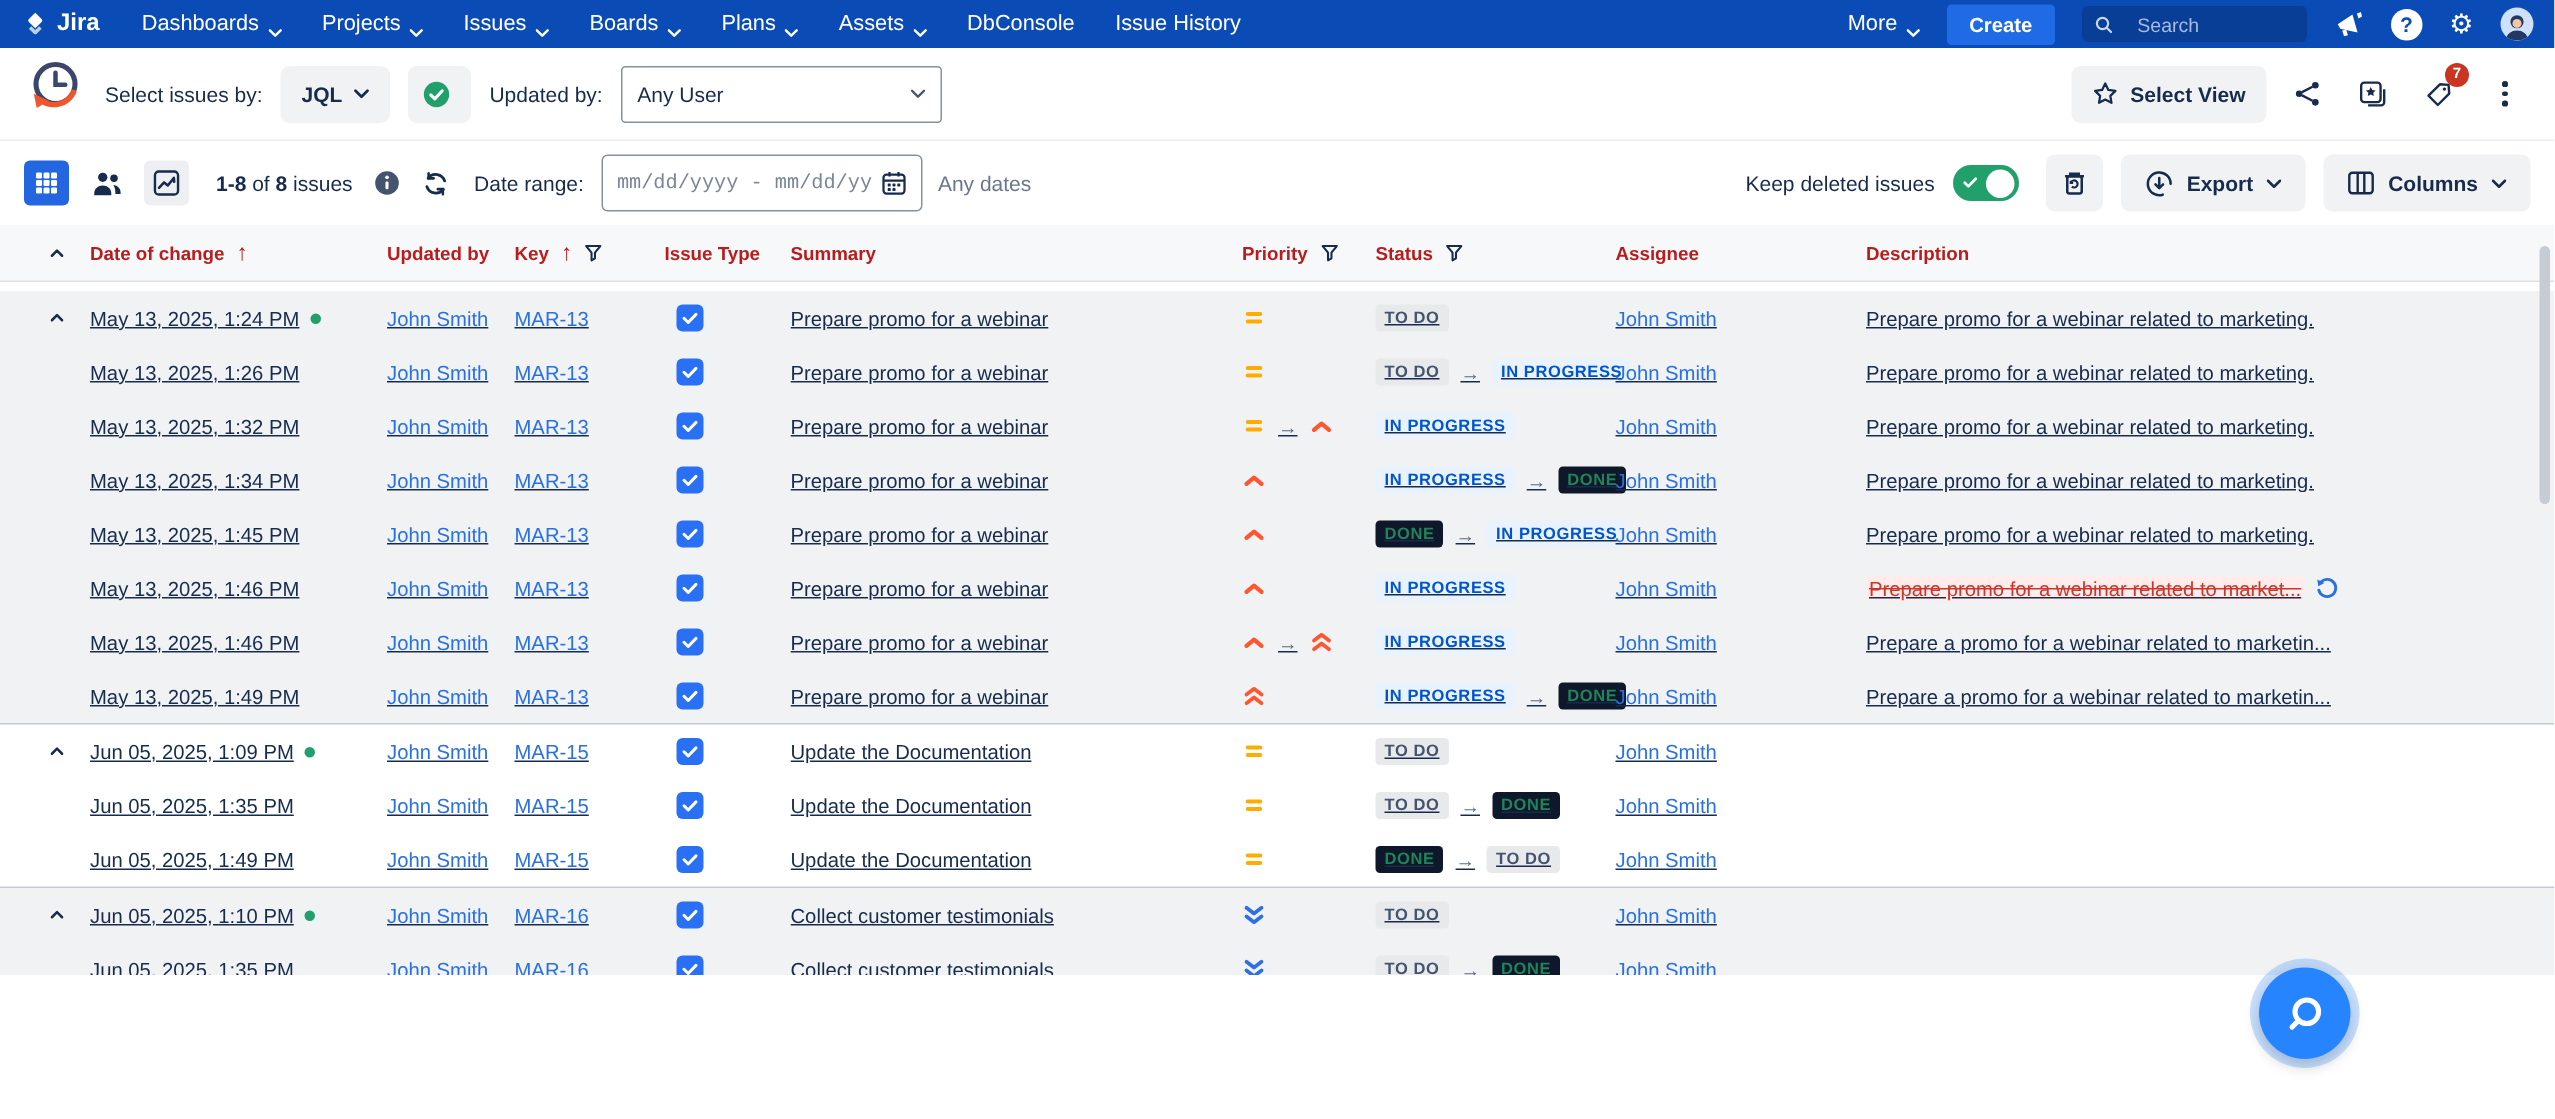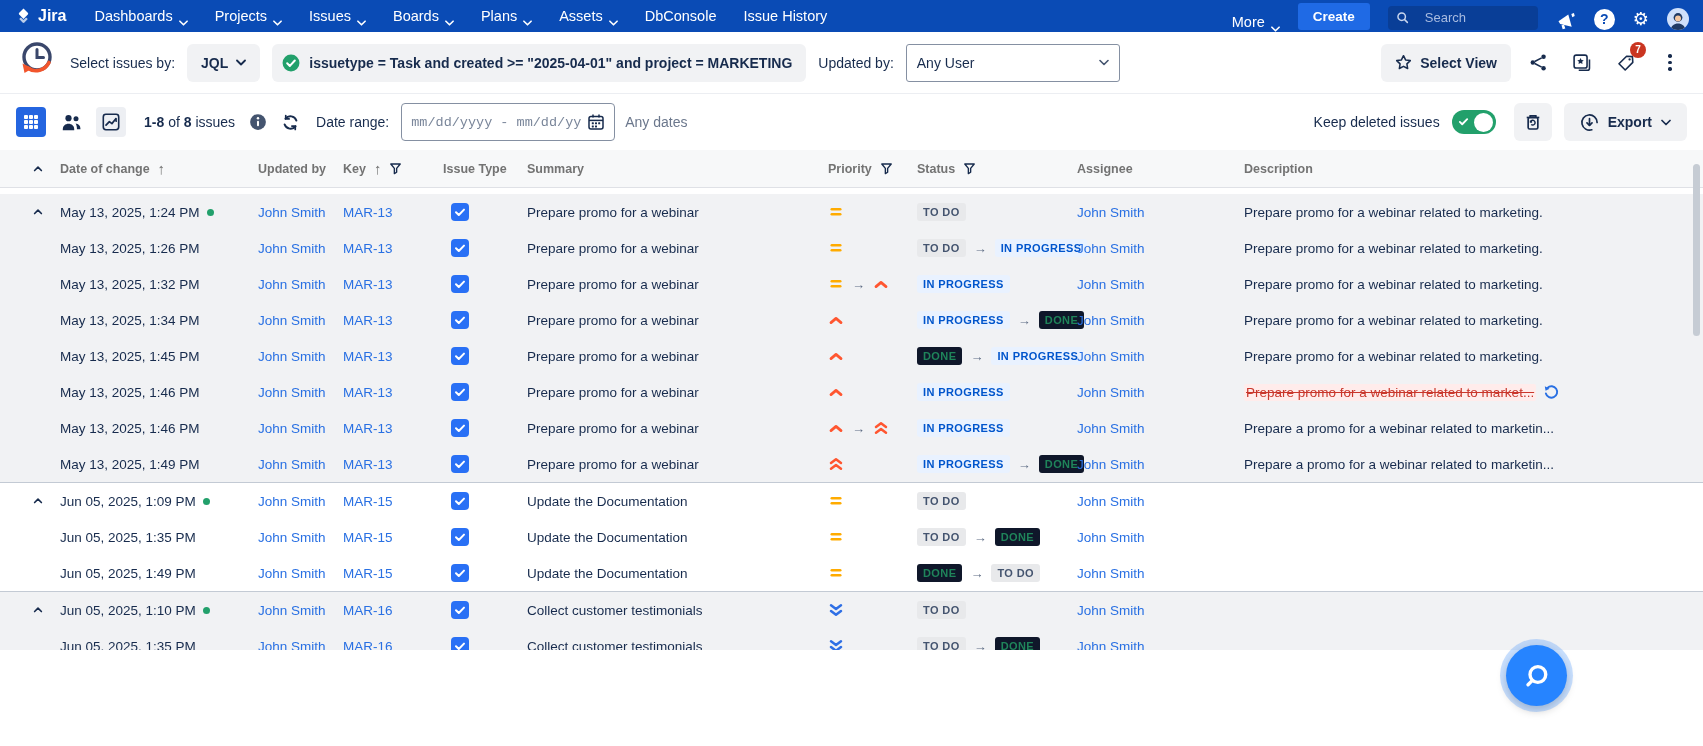--- a/index.html
+++ b/index.html
@@ -5,21 +5,21 @@
   * { margin:0; padding:0; box-sizing:border-box; }
   html,body { width:1703px; height:746px; overflow:hidden; }
   body { font-family:"Liberation Sans", sans-serif; background:#fff; position:relative; color:#172B4D; }
 
   
   .nav { height:32px; background:#0A4BB5; display:flex; align-items:center; padding:0 14px; color:#fff; }
   .brand { display:flex; align-items:center; gap:5px; font-size:16px; font-weight:700; margin-right:28px;justify-content:center; }
   .nav-items { display:flex; align-items:center; gap:27px; font-size:14.5px; font-weight:500; }
   .nav-item { display:flex; align-items:center; gap:6px; cursor:pointer; white-space:nowrap; }
   .chev-w { width:9px; height:6px; display:inline-block; }
-  .nav-right { margin-left:auto; display:flex; align-items:flex-end; gap:18px; }
+  .nav-right { margin-left:auto; display:flex; align-items:center; gap:18px; }
   .create-btn { background:#1F6AE5; border:none; color:#fff; font-weight:700; font-size:13.5px; padding:6px 15px; border-radius:3px; cursor:pointer; font-family:inherit; }
   .searchbox { background:#093E97; border-radius:4px; height:24px; width:150px; display:flex; align-items:center; padding:0 8px; gap:16px; }
   .searchbox input { background:transparent; border:none; outline:none; color:#C9D6EE; font-size:13px; width:100%; font-family:inherit; }
   .searchbox input::placeholder { color:#A8BBE0; }
   .navicon { display:flex; align-items:center; justify-content:center; cursor:pointer; }
   .help-circ { width:21px; height:21px; border-radius:50%; background:#fff; color:#0A4BB5; font-weight:700; font-size:14px; display:flex; align-items:center; justify-content:center; }
   .gear { font-size:18px; color:#fff; }
   .avatar { width:22px; height:22px; border-radius:50%; background:#CFE0FB; overflow:hidden; display:flex; align-items:flex-end; justify-content:center; }
 
   
@@ -49,28 +49,28 @@
   .bar3-right { margin-left:auto; display:flex; align-items:center; gap:12px; }
   .toggle { width:44px; height:24px; border-radius:12px; background:#22A06B; position:relative; cursor:pointer; flex:none; }
   .toggle .knob { position:absolute; right:2.5px; top:2.5px; width:19px; height:19px; background:#fff; border-radius:50%; }
   .toggle svg { position:absolute; left:6px; top:6px; }
   .sqbtn { width:38px; height:38px; background:#F1F2F4; border:none; border-radius:6px; display:flex; align-items:center; justify-content:center; cursor:pointer; }
   .wide-btn { height:38px; background:#F1F2F4; border:none; border-radius:6px; display:flex; align-items:center; gap:9px; padding:0 16px; font-size:14px; font-weight:600; color:#172B4D; cursor:pointer; font-family:inherit; }
 
   
   .table-wrap { position:relative; height:500px; overflow:hidden; }
   .thead, .row { display:grid; grid-template-columns:44px 198px 85px 100px 84px 301px 89px 160px 167px minmax(0,1fr); align-items:center; padding-left:16px; }
-  .thead { height:38px; background:#F7F8F9; border-bottom:1px solid #DFE1E6; font-size:12.5px; font-weight:700; color:#737373; }
+  .thead { height:38px; background:#F7F8F9; border-bottom:1px solid #DFE1E6; font-size:12.5px; font-weight:700; color:#b91c1c; }
   .th { display:flex; align-items:center; gap:8px; white-space:nowrap; }
   .sort { font-weight:700; font-size:15px; cursor:pointer; }
   .funnel { cursor:pointer; display:flex; }
   .tbody { padding-top:6px; }
   .group { border-bottom:1px solid #C3CAD4; }
   .group.shaded { background:#F1F2F4; }
-  .row { height:36px; font-size:13.5px; }
+  .row { height:36px; font-size:13.5px;text-decoration:underline; }
   .cell { display:flex; align-items:center; gap:7px; min-width:0; white-space:nowrap; }
   .cell.clip { overflow:hidden; }
   a.lnk { color:#2970E3; text-decoration:none; cursor:pointer; }
   .dot { width:7px; height:7px; border-radius:50%; background:#22A06B; flex:none; }
   .cb { width:18px; height:18px; border-radius:4px; background:#2970F5; display:flex; align-items:center; justify-content:center; margin-left:8px; flex:none; }
   .badge { font-size:11px; font-weight:700; letter-spacing:.4px; padding:3px 6px; border-radius:3px; white-space:nowrap; }
   .badge.todo { background:#E8E9EB; color:#44546F; }
   .badge.inprog { background:#E9F2FF; color:#0055CC; }
   .badge.done { background:#0f172a; color:#1F845A; }
   .tr-arrow { color:#5E6C84; font-weight:700; font-size:13px; padding:0 1px; }
@@ -193,21 +193,20 @@
         <polyline points="1,1 5,5 9,1" fill="none" stroke="#172B4D" stroke-width="1.8" stroke-linecap="round" stroke-linejoin="round"></polyline>
       </svg>
   </button>
   <div class="jql-pill">
     <span style="display:flex">
       <svg width="18" height="18" viewBox="0 0 16 16">
           <circle cx="8" cy="8" r="7.5" fill="#22A06B"></circle>
           <polyline points="4.6,8.2 7,10.6 11.4,5.8" fill="none" stroke="#fff" stroke-width="1.8" stroke-linecap="round" stroke-linejoin="round"></polyline>
         </svg>
     </span>
-    <span>issuetype = Task and created &gt;= "2025-04-01" and project = MARKETING</span>
   </div>
   <span class="lbl">Updated by:</span>
   <div class="select-box">
     <span>Any User</span>
     <svg width="10" height="7" viewBox="0 0 10 6">
         <polyline points="1,1 5,5 9,1" fill="none" stroke="#44546F" stroke-width="1.6" stroke-linecap="round" stroke-linejoin="round"></polyline>
       </svg>
   </div>
   <div class="bar2-right">
     <button class="pill-btn">
@@ -341,20 +340,32 @@
             <path d="M16.2 9a7.2 7.2 0 1 0-5 6.9"></path>
             <path d="M9 5.4v6.2"></path>
             <path d="M6.6 9.4 9 11.8l2.4-2.4"></path>
           </svg>
       </span>
       <span>Export</span>
       <svg width="10" height="7" viewBox="0 0 10 6">
           <polyline points="1,1 5,5 9,1" fill="none" stroke="#172B4D" stroke-width="1.7" stroke-linecap="round" stroke-linejoin="round"></polyline>
         </svg>
     </button>
+    <button class="wide-btn">
+      <span style="display:flex">
+        <svg width="18" height="16" viewBox="0 0 18 16" fill="none" stroke="#172B4D" stroke-width="1.6">
+            <rect x="1.2" y="1.2" width="15.6" height="13.6" rx="2"></rect>
+            <path d="M6.8 1.2v13.6M11.2 1.2v13.6"></path>
+          </svg>
+      </span>
+      <span>Columns</span>
+      <svg width="10" height="7" viewBox="0 0 10 6">
+          <polyline points="1,1 5,5 9,1" fill="none" stroke="#172B4D" stroke-width="1.7" stroke-linecap="round" stroke-linejoin="round"></polyline>
+        </svg>
+    </button>
   </div>
 </div>
 
 <div class="table-wrap">
   <div class="thead">
     <div class="th collapse-c">
       <svg width="12" height="12" viewBox="0 0 16 16">
           <polyline points="3.5,10 8,5.5 12.5,10" fill="none" stroke="#172B4D" stroke-width="2.2" stroke-linecap="round" stroke-linejoin="round"></polyline>
         </svg>
     </div>

